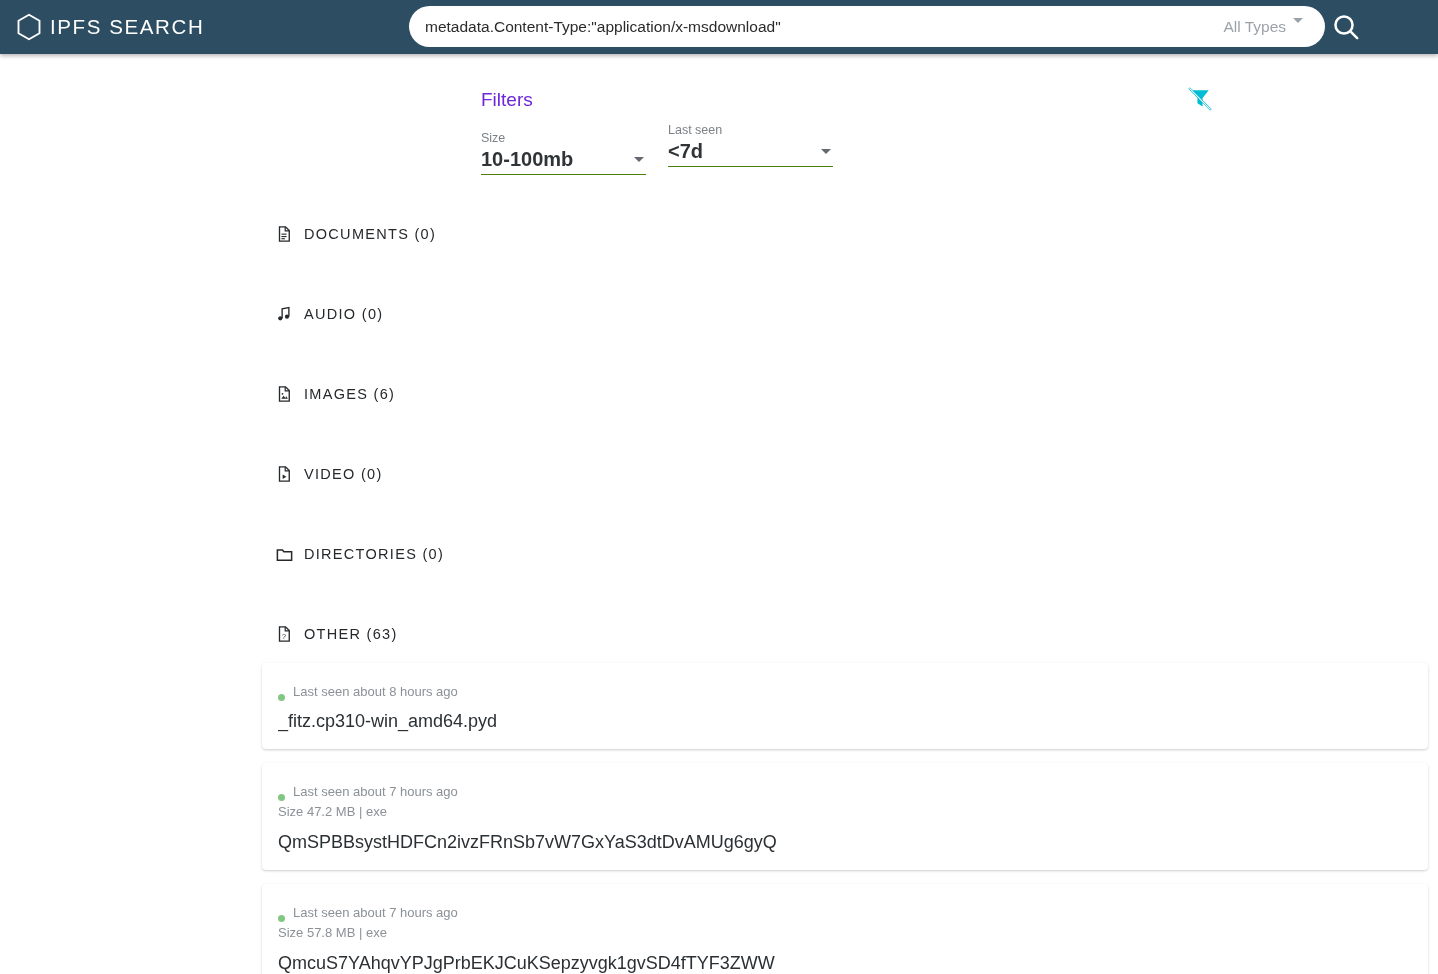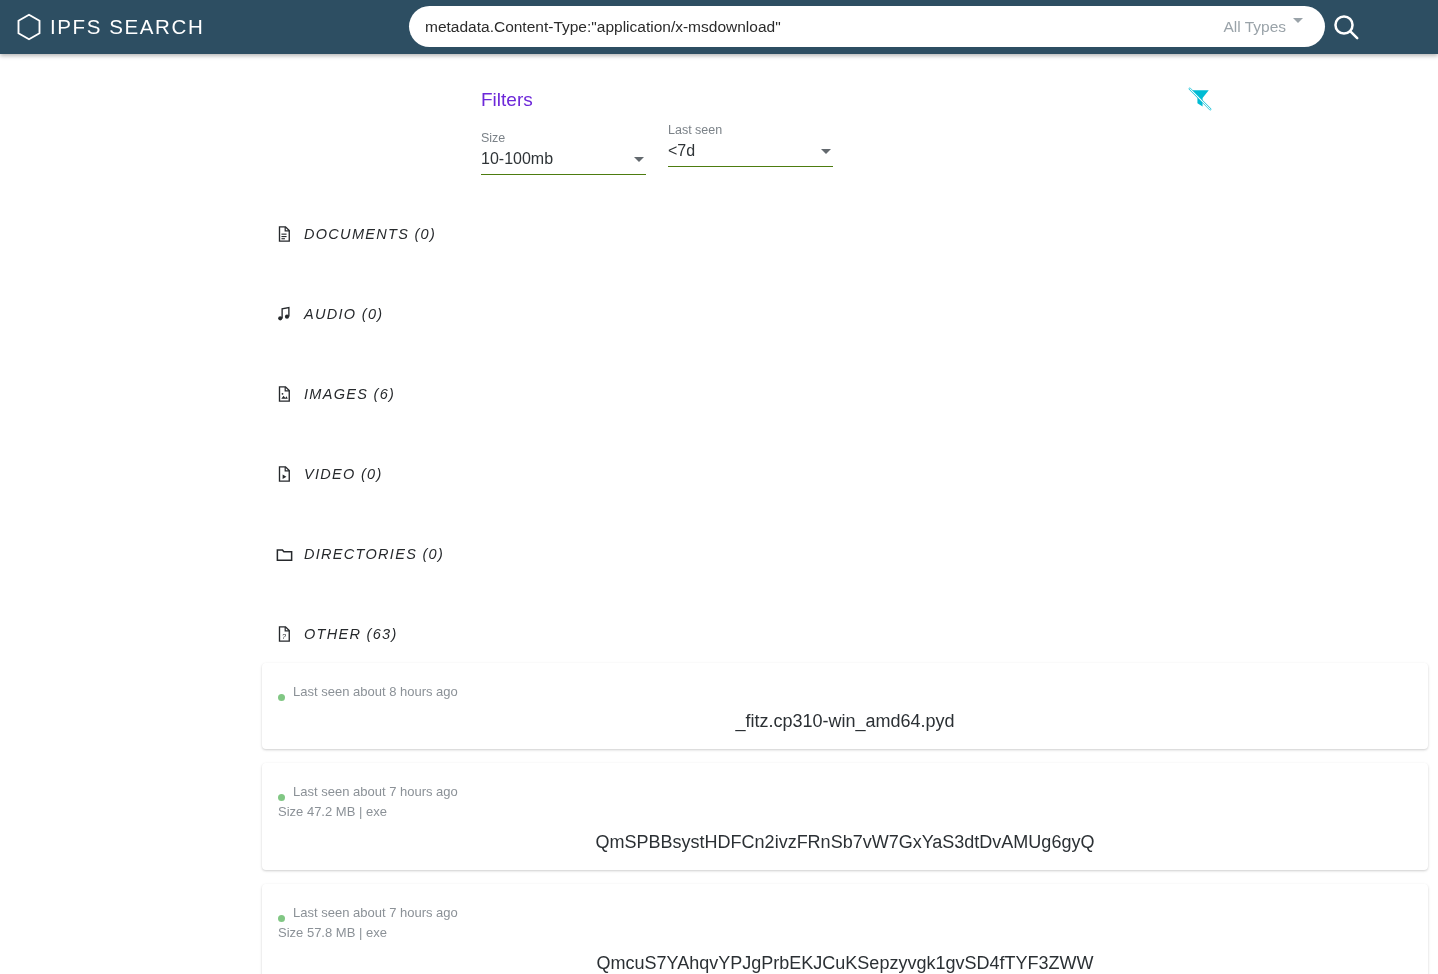--- a/index.html
+++ b/index.html
@@ -110,38 +110,38 @@
     font-size: 12.5px;
     color: #7b8288;
     display: block;
     line-height: 16px;
   }
   .select-row {
     display: flex; align-items: center; justify-content: space-between;
     margin-top: 2px;
   }
   .select-value {
-    font-size: 16px;
+    font-size: 20px;
     color: #2f3437;
     line-height: 22px;
+    font-weight: bold;
   }
   .select-arrow {
     width: 0; height: 0;
     border-left: 5px solid transparent;
     border-right: 5px solid transparent;
     border-top: 5px solid #63696e;
     margin-right: 2px;
   }
 
   
   .category-list {
     position: absolute;
     left: 274px; top: 214px;
     width: 700px;
-    font-style: italic;
   }
   .category-row {
     display: flex; align-items: center;
     height: 40px;
     margin-bottom: 40px;
     cursor: pointer;
   }
   .cat-icon {
     width: 20px; height: 20px;
     display: flex; align-items: center; justify-content: center;
@@ -187,21 +187,20 @@
     line-height: 20px;
     margin-top: 1px;
   }
   .card-title {
     font-size: 18px;
     color: #2b3034;
     margin-top: 8px;
     line-height: 24px;
     white-space: nowrap;
     overflow: hidden;
-    text-align: center;
   }
 </style>
 </head>
 <body>
 
 <div class="header">
 
   <div class="brand">
     <span class="brand-logo">
       <svg width="30" height="30" viewBox="0 0 24 24">

